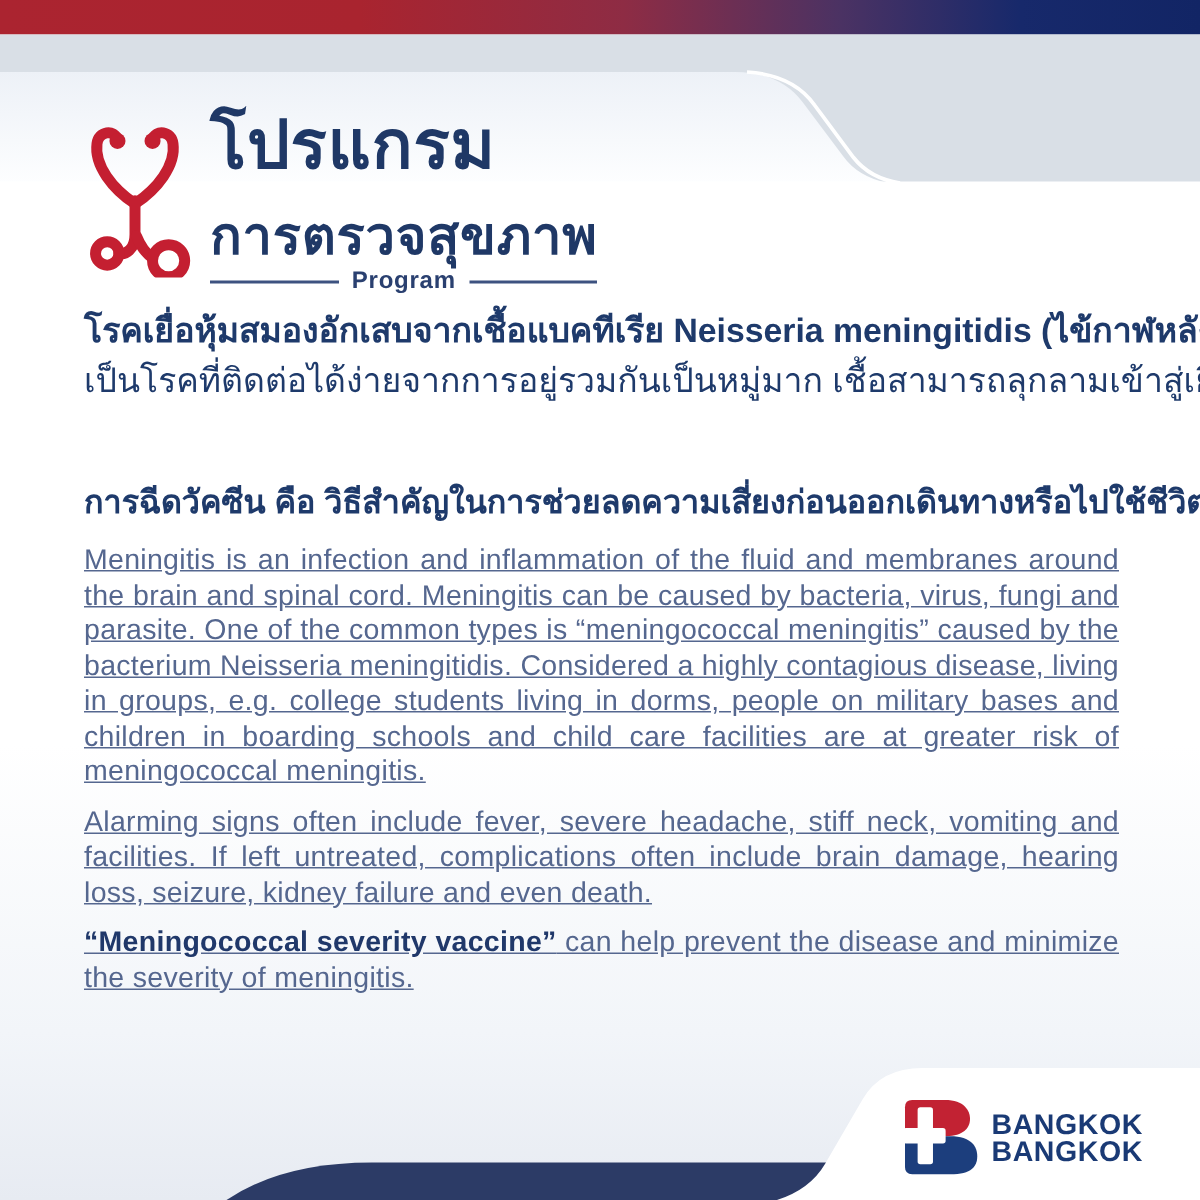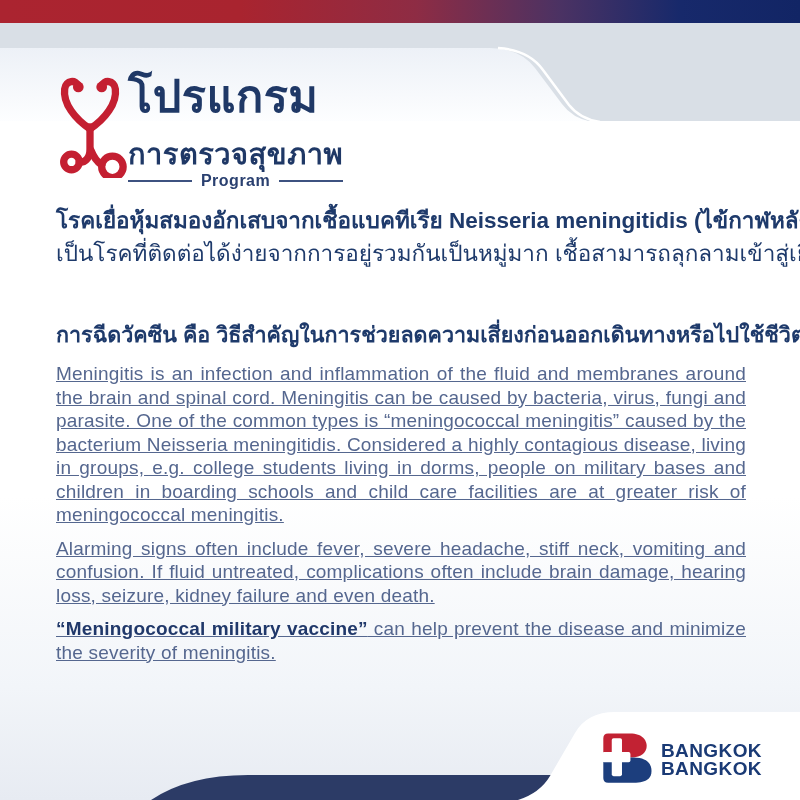--- a/index.html
+++ b/index.html
@@ -16,32 +16,33 @@
 
   
   .header-svg { position: absolute; top: 0; left: 0; display: block; }
 
   
   .brand-logo {
     position: absolute;
     left: 52px;
     top: 68px;
     display: flex;
-    align-items: flex-start;
+    align-items: center;
+    gap: 12px;
   }
   .brand-text { display: flex; flex-direction: column; padding-top: 4px; }
   .brand-title {
     font-size: 45px;
     font-weight: 700;
     color: #1f3866;
     line-height: 1.1;
     letter-spacing: 0.5px;
   }
   .brand-subtitle {
-    font-size: 29px;
+    font-size: 35px;
     font-weight: 700;
     color: #1f3866;
     line-height: 1.15;
     margin-top: 16px;
     letter-spacing: 0.5px;
   }
   .brand-program-row {
     display: flex;
     align-items: center;
     gap: 9px;
@@ -177,22 +178,22 @@
 
   <div class="thai-heading">
     <div class="line-bold">โรคเยื่อหุ้มสมองอักเสบจากเชื้อแบคทีเรีย Neisseria meningitidis (ไข้กาฬหลังแอ่น)</div>
     <div class="line-normal">เป็นโรคที่ติดต่อได้ง่ายจากการอยู่รวมกันเป็นหมู่มาก เชื้อสามารถลุกลามเข้าสู่เยื่อหุ้มสมอง</div>
   </div>
 
   <div class="thai-vaccine-line">การฉีดวัคซีน คือ วิธีสำคัญในการช่วยลดความเสี่ยงก่อนออกเดินทางหรือไปใช้ชีวิตในต่างประเทศ</div>
 
   <div class="body-text">
     <p>Meningitis is an infection and inflammation of the fluid and membranes around the brain and spinal cord. Meningitis can be caused by bacteria, virus, fungi and parasite. One of the common types is “meningococcal meningitis” caused by the bacterium Neisseria meningitidis. Considered a highly contagious disease, living in groups, e.g. college students living in dorms, people on military bases and children in boarding schools and child care facilities are at greater risk of meningococcal meningitis.</p>
-    <p>Alarming signs often include fever, severe headache, stiff neck, vomiting and confusion. If fluid untreated, complications often include brain damage, hearing loss, seizure, kidney failure and even death.</p>
-    <p><span class="emph">“Meningococcal military vaccine”</span><span> can help prevent the disease and minimize the severity of meningitis.</span></p>
+    <p>Alarming signs often include fever, severe headache, stiff neck, vomiting and facilities. If left untreated, complications often include brain damage, hearing loss, seizure, kidney failure and even death.</p>
+    <p><span class="emph">“Meningococcal severity vaccine”</span><span> can help prevent the disease and minimize the severity of meningitis.</span></p>
   </div>
 
   <svg class="footer-svg" width="800" height="92" viewBox="0 0 800 92" aria-hidden="true">
     <path d="M800,67 H248 Q188,67 151,92 H800 Z" fill="#2C3B66"></path>
     <path d="M800,4 H615 Q587,4 575,25 L550,68 Q540,85 518,92 H800 Z" fill="#FFFFFF"></path>
   </svg>
 
   <div class="hospital-logo">
     <span>
       <svg width="56" height="53" viewBox="0 0 46 44" aria-hidden="true">

